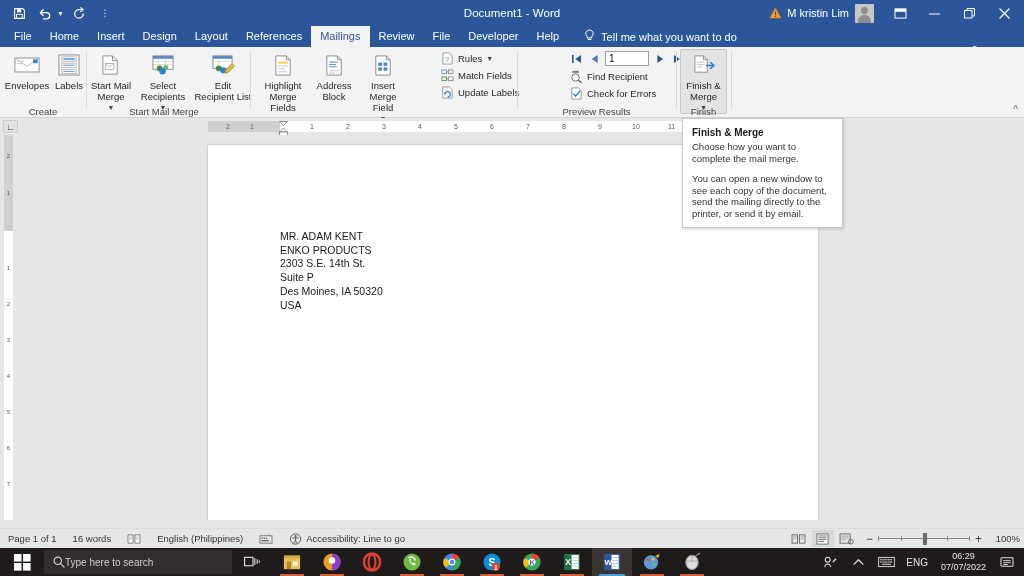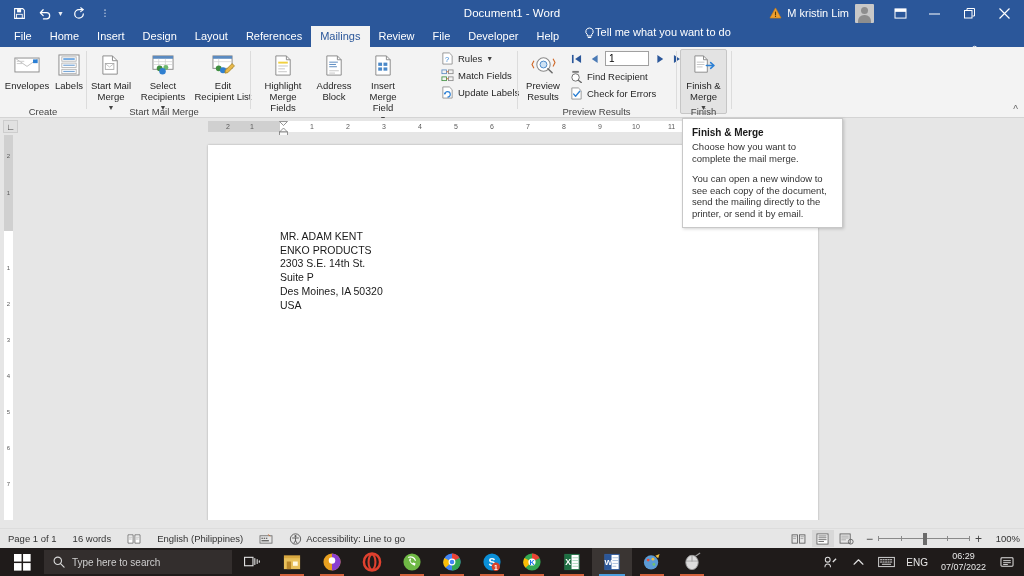--- a/index.html
+++ b/index.html
@@ -43,21 +43,21 @@
 
   
   .tabstrip {
     position: absolute; top: 26px; left: 0; width: 1024px; height: 21px;
     background: #2b579a; display: flex; align-items: flex-end; padding-left: 5px;
   }
   .tab {
     height: 21px; line-height: 21px; padding: 0 9px; font-size: 11px; color: #fff; white-space: nowrap;
   }
   .tab.active { background: #f3f3f3; color: #2b579a; }
-  .tellme { display: flex; margin-left: 16px; height: 21px; }
+  .tellme { display: flex; align-items: center; gap: 6px; margin-left: 16px; height: 21px; }
   .tellme-txt { font-size: 11px; color: #fff; }
   .share {
     position: absolute; right: 8px; top: 41px; height: 21px; display: flex; align-items: center; gap: 4px;
     font-size: 11px; color: #fff;
   }
 
   
   .ribbon {
     position: absolute; top: 47px; left: 0; width: 1024px; height: 71px;
     background: #f3f3f3; border-bottom: 1px solid #d4d4d4;
@@ -161,21 +161,21 @@
   .zoom-pct { font-size: 9.5px; color: #333; width: 30px; text-align: right; }
 
   
   .taskbar {
     position: absolute; top: 548px; left: 0; width: 1024px; height: 28px;
     background: #1f1b1a; display: flex; align-items: center;
   }
   .start { width: 44px; height: 28px; display: flex; align-items: center; justify-content: center; }
   .tb-search {
     width: 188px; height: 24px; background: #332e2d; display: flex; align-items: center;
-    gap: 7px; padding-left: 9px; position: relative; overflow: hidden;
+    gap: 0; padding-left: 9px; position: relative; overflow: hidden;
   }
   .tb-search-txt { font-size: 10px; color: #cfcfcf; }
   .tb-icon {
     width: 40px; height: 28px; display: flex; align-items: center; justify-content: center; position: relative;
   }
   .tb-icon.running::after {
     content: ""; position: absolute; bottom: 0; left: 8px; width: 24px; height: 2px; background: #d2603a;
   }
   .tb-icon.active { background: #3a3533; }
   .tb-icon.active::after { background: #4a9ede; width: 26px; left: 7px; }
@@ -445,34 +445,20 @@
                 <path d="M3 7.2 4.2 9.3 5.6 7.6" fill="#2b7fd4"></path>
               </svg>
           </span>
           <span>Update Labels</span>
         </div>
       </div>
     </div>
     <div class="rgroup-sep" style="left:517px;"></div>
 
     <div class="rgroup" style="left:518px; width:157px;">
-      <div class="btns" style="left:3px;">
-        <div class="bigbtn" style="width:44px;">
-          <span class="ico">
-            <svg width="25" height="22" viewBox="0 0 26 23">
-                <circle cx="13" cy="11" r="7" fill="#fff" stroke="#8a8a8a" stroke-width="1.1"></circle>
-                <circle cx="13" cy="11" r="3.6" fill="#cfe3f5" stroke="#4a88c8" stroke-width="1"></circle>
-                <path d="M17.6 15.4 22 19.6" stroke="#6a6a6a" stroke-width="1.6" stroke-linecap="round"></path>
-                <path d="M3 7 1 11l2 4M23 5l2 4-2 4" fill="none" stroke="#d06a2a" stroke-width="1.2"></path>
-              </svg>
-          </span>
-          <span style="white-space:pre-line;">Preview
-Results</span>
-        </div>
-      </div>
       <div class="btns" style="left:48px; top:2px; flex-direction:column; align-items:flex-start;">
         <div class="navrow">
           <span class="navbtn">
             <svg width="11" height="10" viewBox="0 0 12 11">
                 <rect x="1" y="1" width="1.8" height="9" fill="#2b579a"></rect>
                 <path d="M11 1 4.5 5.5 11 10z" fill="#2b579a"></path>
               </svg>
           </span>
           <span class="navbtn">
             <svg width="9" height="10" viewBox="0 0 10 11">

